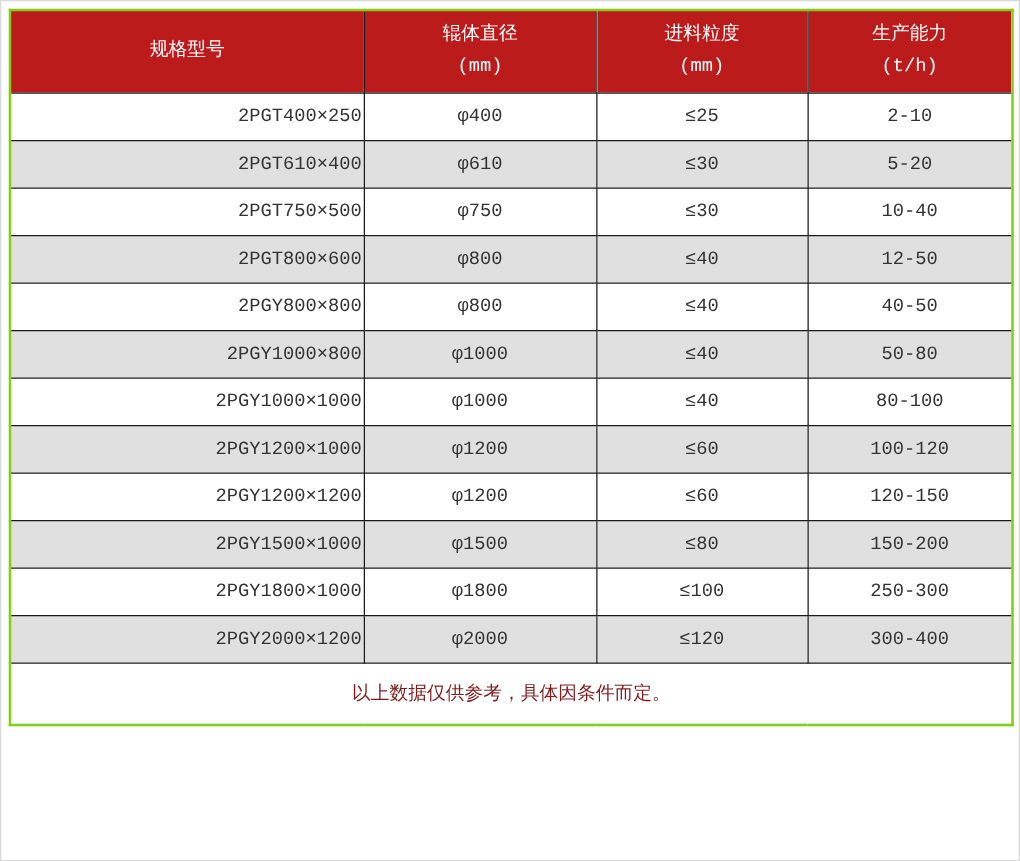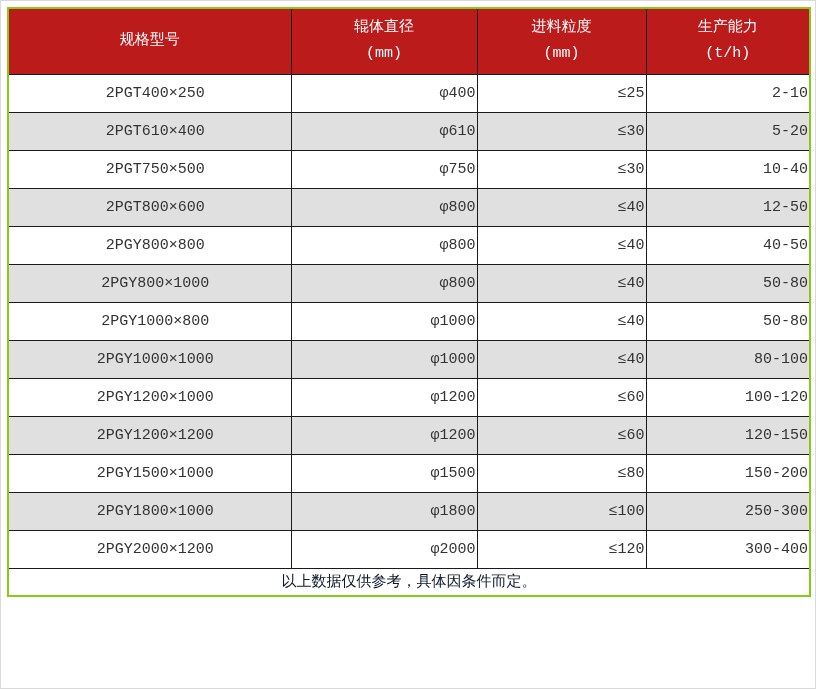--- a/index.html
+++ b/index.html
@@ -51,30 +51,30 @@
     height: 38px;
     font-size: 15px;
     color: #333333;
     background: #ffffff;
     vertical-align: middle;
   }
   .spec-table tbody tr:nth-child(even) td {
     background: #e0e0e0;
   }
   .spec-table td.cell-model {
-    text-align: center;
+    text-align: right;
     padding-left: 12px;
   }
   .spec-table td.cell-center {
-    text-align: right;
+    text-align: center;
   }
   .spec-table tfoot td {
-    height: 28px;
+    height: 50px;
     font-size: 15px;
-    color: #0f172a;
+    color: #7f1d1d;
     text-align: center;
     background: #ffffff;
   }
 </style>
 </head>
 <body>
 
 <div class="viewport">
   <table class="spec-table">
     <colgroup>
@@ -127,26 +127,20 @@
           <td class="cell-center">≤40</td>
           <td class="cell-center">12-50</td>
         </tr>
         <tr>
           <td class="cell-model">2PGY800×800</td>
           <td class="cell-center">φ800</td>
           <td class="cell-center">≤40</td>
           <td class="cell-center">40-50</td>
         </tr>
         <tr>
-          <td class="cell-model">2PGY800×1000</td>
-          <td class="cell-center">φ800</td>
-          <td class="cell-center">≤40</td>
-          <td class="cell-center">50-80</td>
-        </tr>
-        <tr>
           <td class="cell-model">2PGY1000×800</td>
           <td class="cell-center">φ1000</td>
           <td class="cell-center">≤40</td>
           <td class="cell-center">50-80</td>
         </tr>
         <tr>
           <td class="cell-model">2PGY1000×1000</td>
           <td class="cell-center">φ1000</td>
           <td class="cell-center">≤40</td>
           <td class="cell-center">80-100</td>

